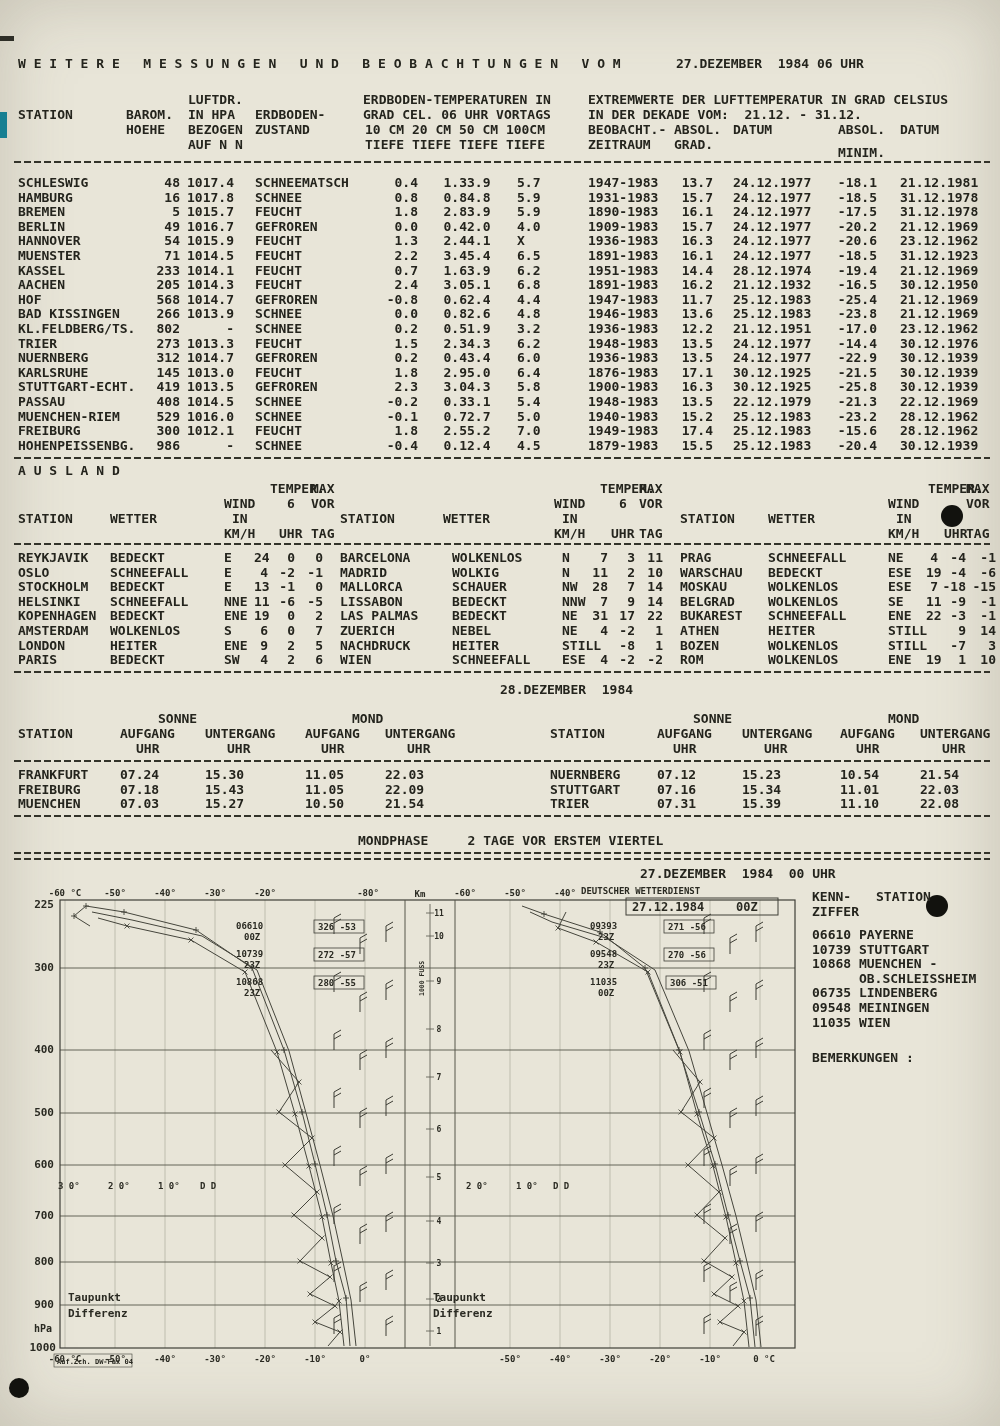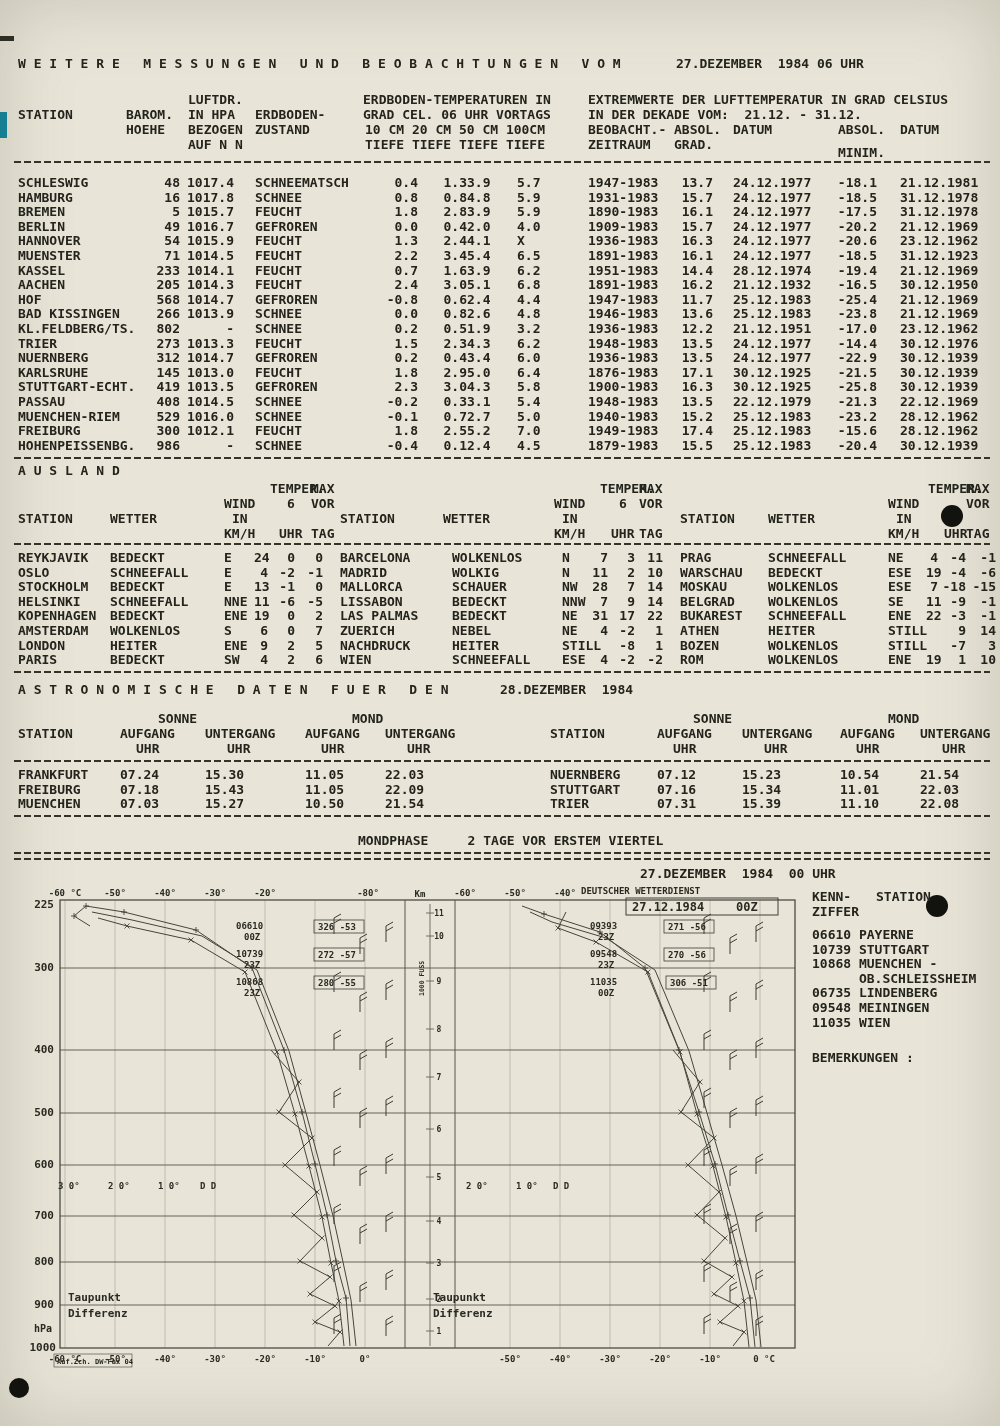--- a/index.html
+++ b/index.html
@@ -163,21 +163,20 @@
       <div class="trow"><span class="a3-st">MOSKAU</span><span class="a3-we">WOLKENLOS</span><span class="a3-wd">ESE</span><span class="a3-ws">7</span><span class="a3-t6">-18</span><span class="a3-mx">-15</span></div>
       <div class="trow"><span class="a3-st">BELGRAD</span><span class="a3-we">WOLKENLOS</span><span class="a3-wd">SE</span><span class="a3-ws">11</span><span class="a3-t6">-9</span><span class="a3-mx">-1</span></div>
       <div class="trow"><span class="a3-st">BUKAREST</span><span class="a3-we">SCHNEEFALL</span><span class="a3-wd">ENE</span><span class="a3-ws">22</span><span class="a3-t6">-3</span><span class="a3-mx">-1</span></div>
       <div class="trow"><span class="a3-st">ATHEN</span><span class="a3-we">HEITER</span><span class="a3-wd">STILL</span><span class="a3-ws"></span><span class="a3-t6">9</span><span class="a3-mx">14</span></div>
       <div class="trow"><span class="a3-st">BOZEN</span><span class="a3-we">WOLKENLOS</span><span class="a3-wd">STILL</span><span class="a3-ws"></span><span class="a3-t6">-7</span><span class="a3-mx">3</span></div>
       <div class="trow"><span class="a3-st">ROM</span><span class="a3-we">WOLKENLOS</span><span class="a3-wd">ENE</span><span class="a3-ws">19</span><span class="a3-t6">1</span><span class="a3-mx">10</span></div>
     </div>
 
   <div class="dash" style="top:671px"></div>
 
-  <span class="t" style="left:18px;top:682px">A S T R O N O M I S C H E   D A T E N   F U E R   D E N</span>
   <span class="t" style="left:500px;top:682px">28.DEZEMBER  1984</span>
 
   <span class="t" style="left:158px;top:711px">SONNE</span>
   <span class="t" style="left:352px;top:711px">MOND</span>
   <span class="t" style="left:693px;top:711px">SONNE</span>
   <span class="t" style="left:888px;top:711px">MOND</span>
   <span class="t" style="left:18px;top:726px">STATION</span>
   <span class="t" style="left:120px;top:726px">AUFGANG</span>
   <span class="t" style="left:205px;top:726px">UNTERGANG</span>
   <span class="t" style="left:305px;top:726px">AUFGANG</span>

